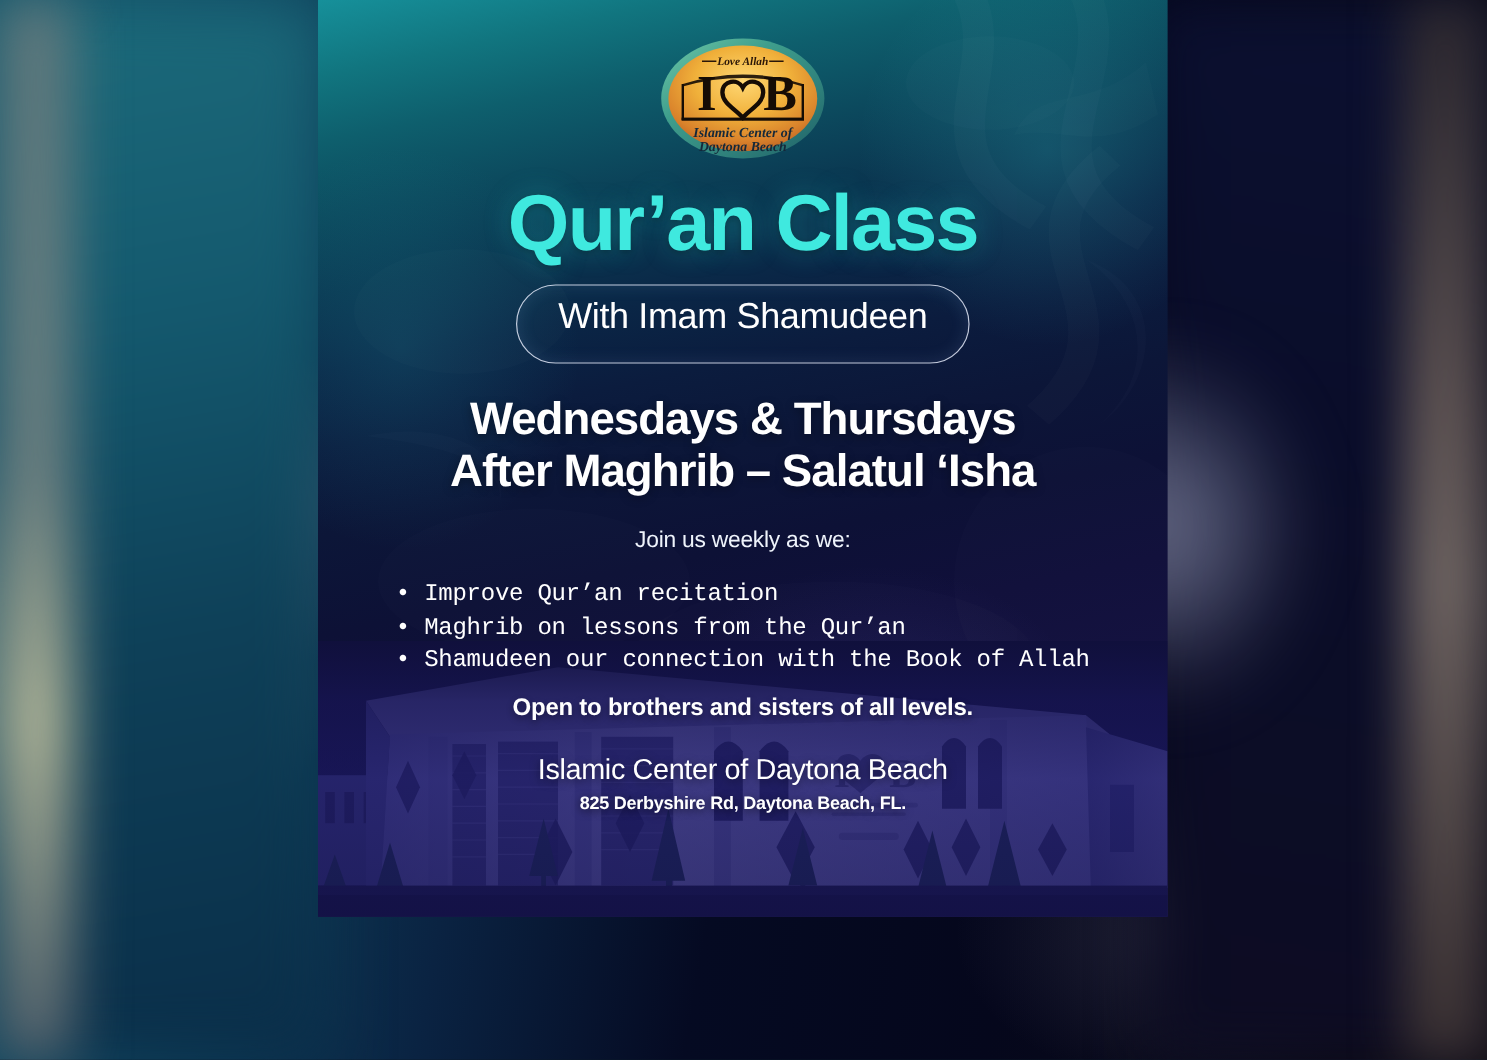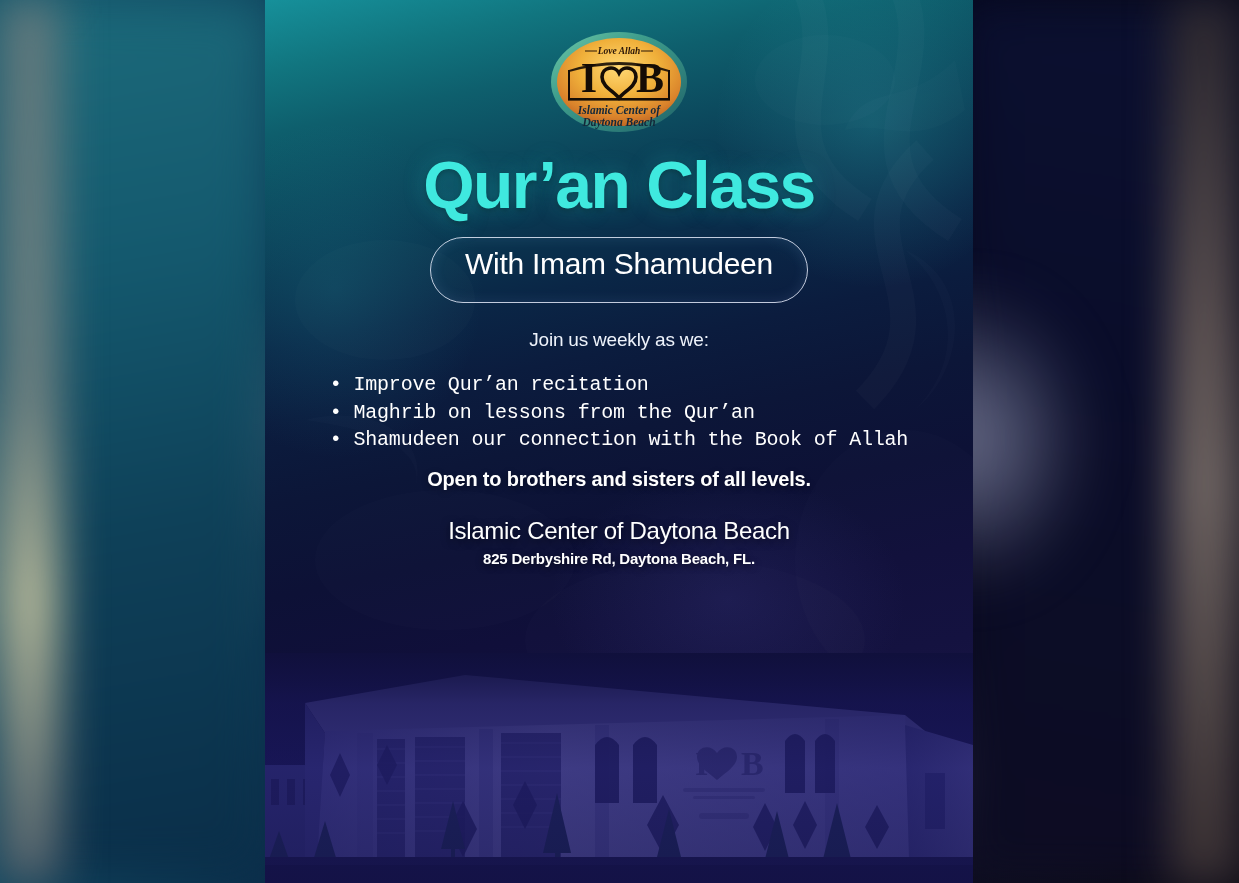--- a/index.html
+++ b/index.html
@@ -45,21 +45,21 @@
   }
   .backdrop-right-strip {
     position:absolute; right:0; top:0; width:70px; height:100%;
     background:linear-gradient(180deg, rgba(45,40,45,.9) 0%, rgba(120,105,95,.75) 38%, rgba(150,135,120,.7) 55%, rgba(60,50,50,.9) 100%);
     filter:blur(20px);
   }
 
   
   .poster {
     position:absolute;
-    left:265px; top:0; width:708px; height:883px;
+    left:265px; top:0; width:708px; height:764px;
     overflow:hidden;
     background:
       linear-gradient(168deg,
         #16909a 0%,
         #11757f 7%,
         #0e5f6d 13%,
         #0c4a5e 20%,
         #0a3650 27%,
         #0a2646 34%,
         #0b1c3e 41%,
@@ -378,20 +378,24 @@
         <text x="70" y="96" text-anchor="middle" font-family="Liberation Serif, serif" font-size="11.5" font-style="italic" font-weight="700" fill="#14283a">Daytona Beach</text>
       </svg>
     </div>
 
     <h1 class="headline">
       <span class="l2">Qur’an Class</span>
     </h1>
 
     <div class="pill">With Imam Shamudeen</div>
 
+    <div class="schedule">
+      <span>Wednesdays &amp; Thursdays</span>
+      <span>After Maghrib – Salatul ‘Isha</span>
+    </div>
 
     <div class="join">Join us weekly as we:</div>
 
     <ul class="bullets">
       <li>• Improve Qur’an recitation</li>
       <li>• Maghrib on lessons from the Qur’an</li>
       <li>• Shamudeen our connection with the Book of Allah</li>
     </ul>
 
     <div class="note">Open to brothers and sisters of all levels.</div>

